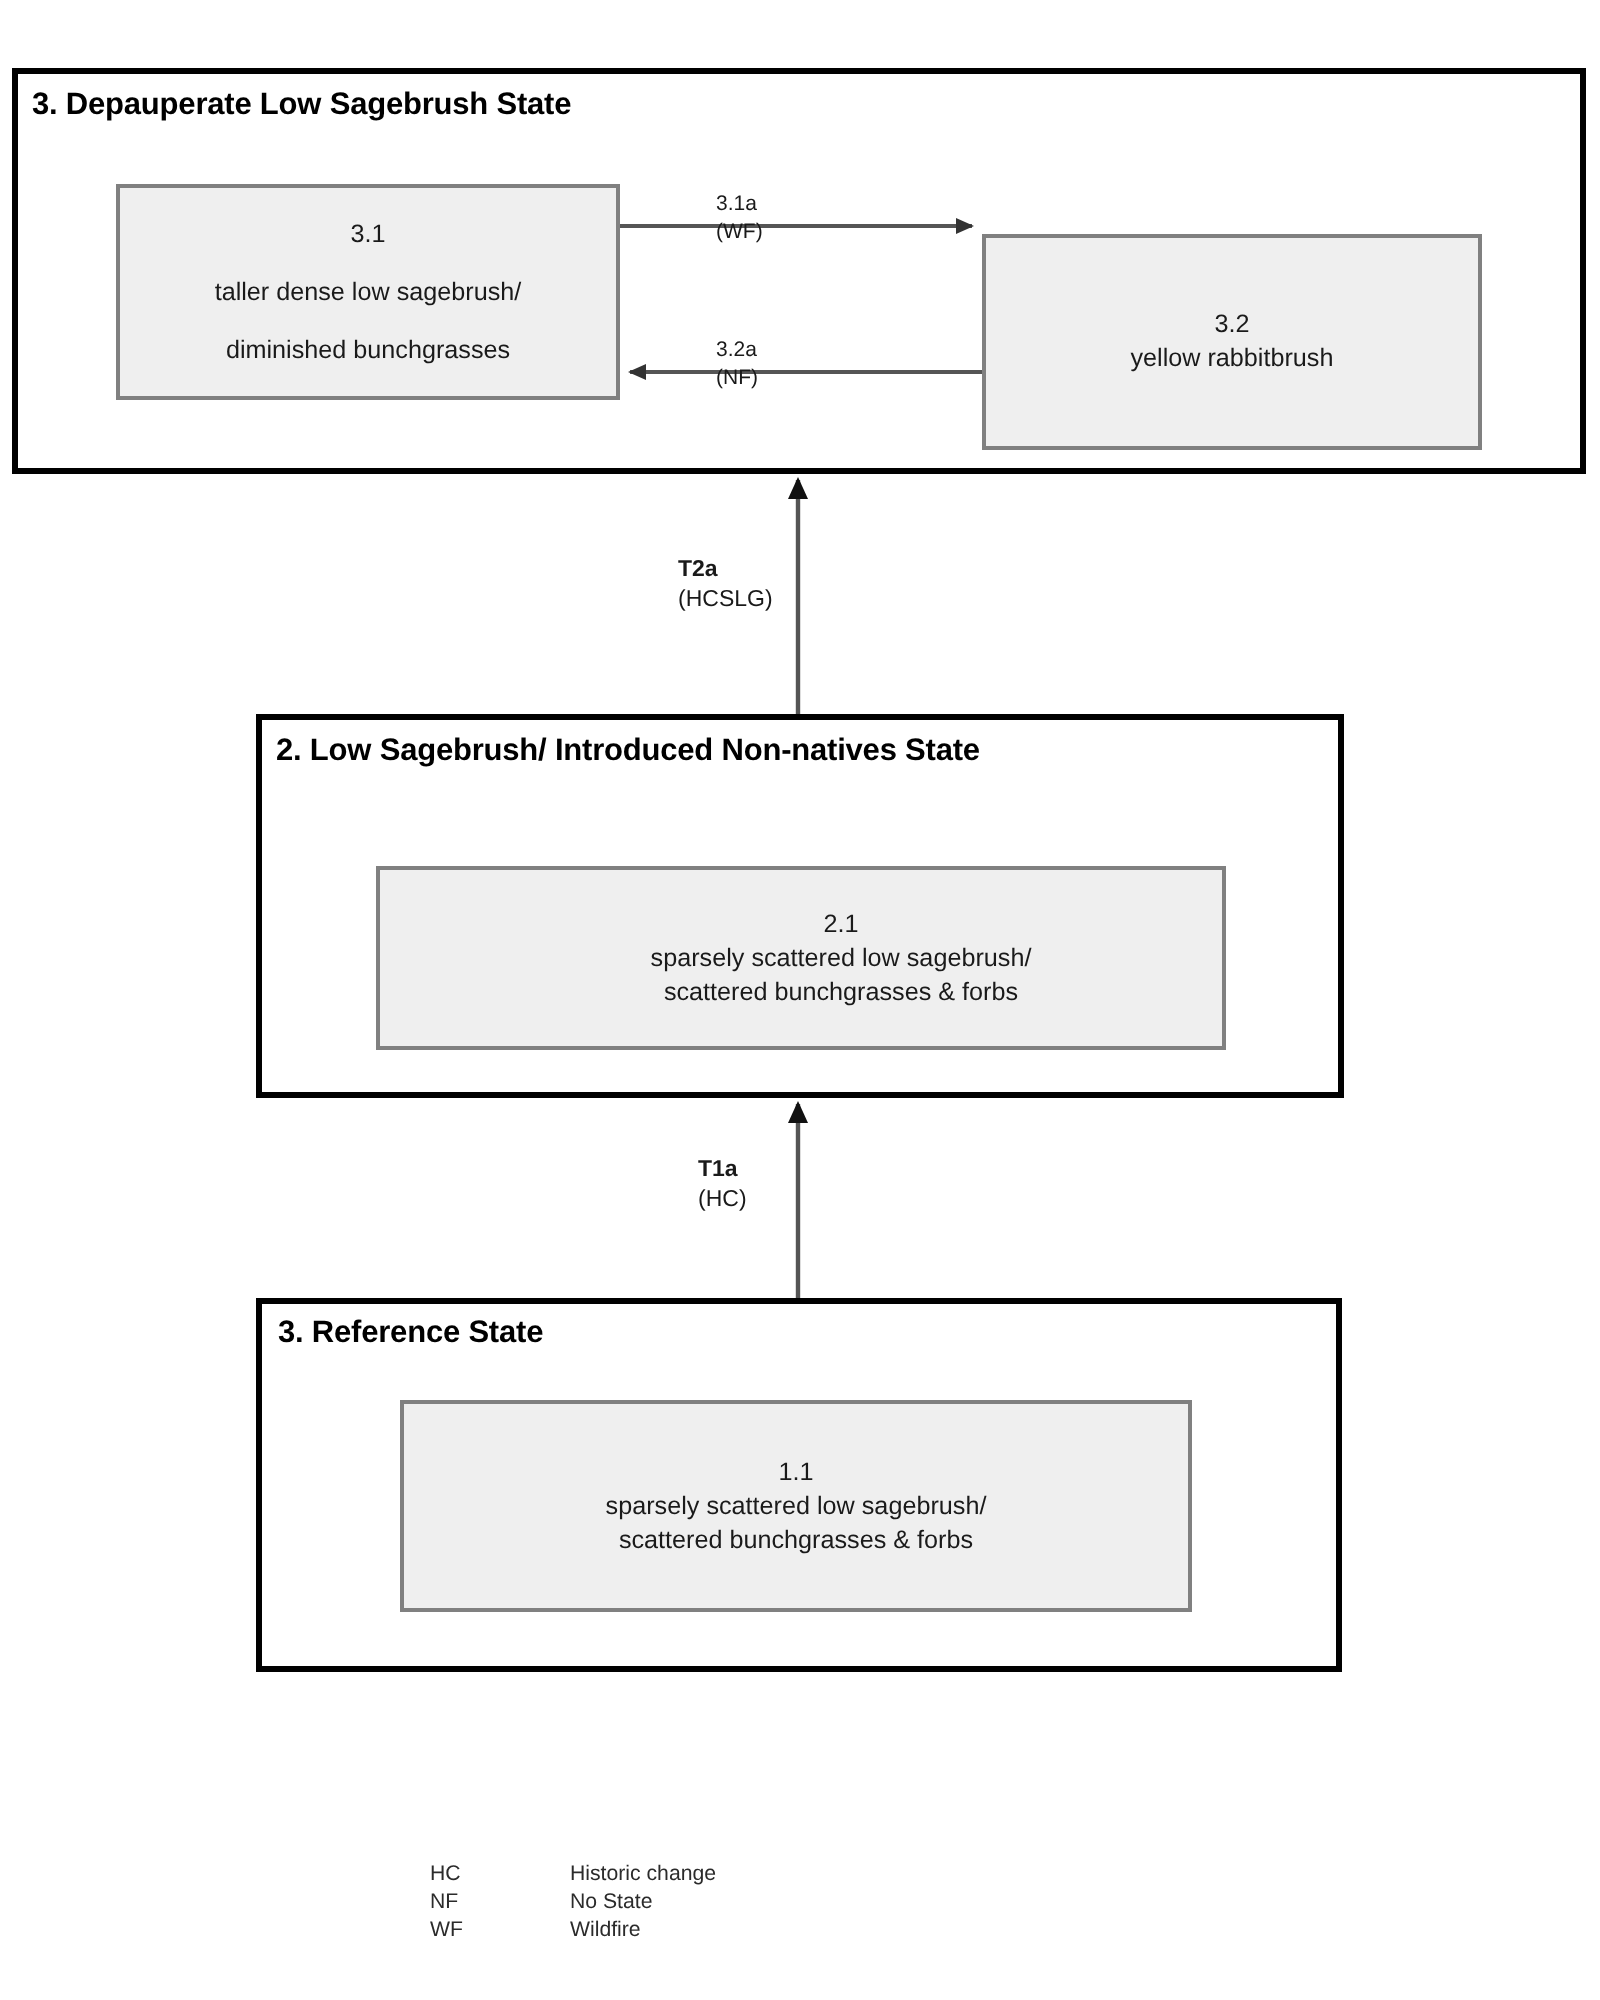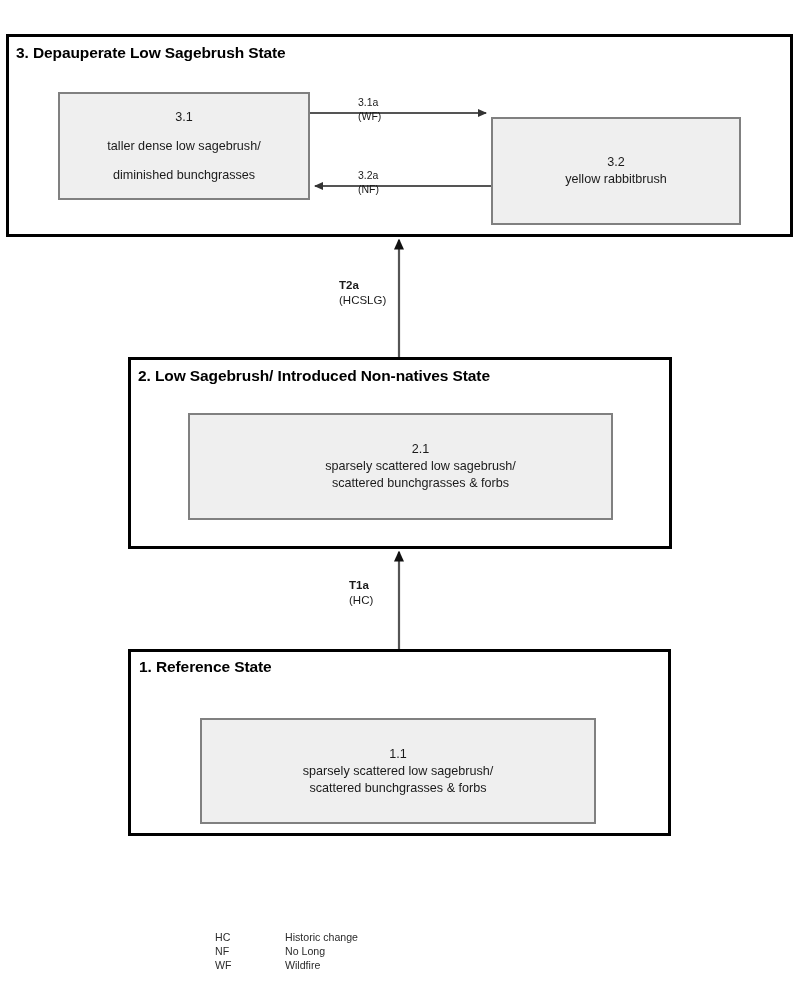--- a/index.html
+++ b/index.html
@@ -135,31 +135,31 @@
 
   <div class="phase-box" style="left:491px; top:92px; width:250px; height:108px;margin-top:25px;">
     <span class="phase-line">3.2</span>
     <span class="phase-line">yellow rabbitbrush</span>
   </div>
 
   <div class="state-box" id="state-2-box" style="left:128px; top:357px; width:544px; height:192px;">
   </div>
   <div class="state-title" style="left:138px; top:367px;">2. Low Sagebrush/ Introduced Non-natives State</div>
 
-  <div class="phase-box" style="left:188px; top:413px; width:425px; height:107px;padding-left:40px;">
+  <div class="phase-box" style="left:188px; top:433px; width:425px; height:92px;padding-left:40px;">
     <span class="phase-line">2.1</span>
     <span class="phase-line">sparsely scattered low sagebrush/</span>
     <span class="phase-line">scattered bunchgrasses &amp; forbs</span>
   </div>
 
   <div class="state-box" id="state-1-box" style="left:128px; top:649px; width:543px; height:187px;">
   </div>
-  <div class="state-title" style="left:139px; top:658px;">1. Reference State</div>
-
-  <div class="phase-box" style="left:200px; top:700px; width:396px; height:106px;margin-top:18px;">
+  <div class="state-title" style="left:139px; top:658px;">3. Reference State</div>
+
+  <div class="phase-box" style="left:200px; top:700px; width:396px; height:106px;">
     <span class="phase-line">1.1</span>
     <span class="phase-line">sparsely scattered low sagebrush/</span>
     <span class="phase-line">scattered bunchgrasses &amp; forbs</span>
   </div>
 
   <svg class="connector-svg" viewBox="0 0 800 1000">
     <defs>
       <marker id="arrow-right" markerWidth="9" markerHeight="9" refX="8" refY="4" orient="auto" markerUnits="userSpaceOnUse">
         <path d="M0,0 L9,4 L0,8 z" fill="#333333"></path>
       </marker>
@@ -200,21 +200,21 @@
     <span class="cause">(HC)</span>
   </div>
 
   <div id="legend">
     <div class="legend-row">
       <span class="legend-abbr">HC</span>
       <span class="legend-desc">Historic change</span>
     </div>
     <div class="legend-row">
       <span class="legend-abbr">NF</span>
-      <span class="legend-desc">No Long</span>
+      <span class="legend-desc">No State</span>
     </div>
     <div class="legend-row">
       <span class="legend-abbr">WF</span>
       <span class="legend-desc">Wildfire</span>
     </div>
   </div>
 
 </div>
 
 </body></html>

